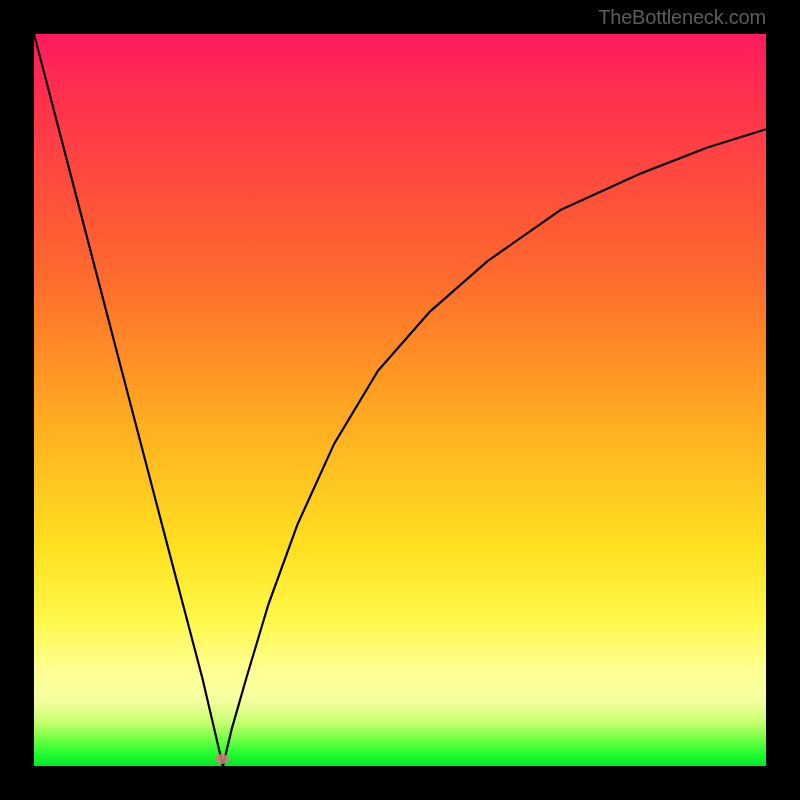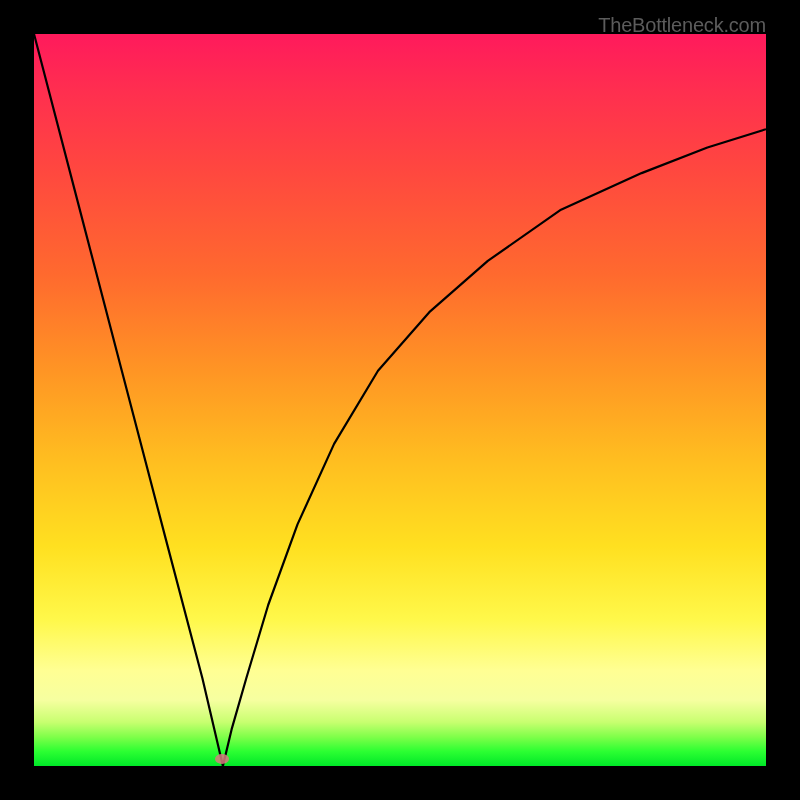--- a/index.html
+++ b/index.html
@@ -57,21 +57,21 @@
     position: absolute;
     width: 14px;
     height: 10px;
     border-radius: 50%;
     background: #d97a7f;
     opacity: 0.85;
     transform: translate(-50%, -50%);
   }
   .attribution {
     position: absolute;
-    top: 14px;
+    top: 6px;
     right: 34px;
     color: #5c5c5c;
     font-size: 20px;
     font-weight: 400;
     letter-spacing: -0.2px;
   }
 </style>
 </head>
 <body>
 

